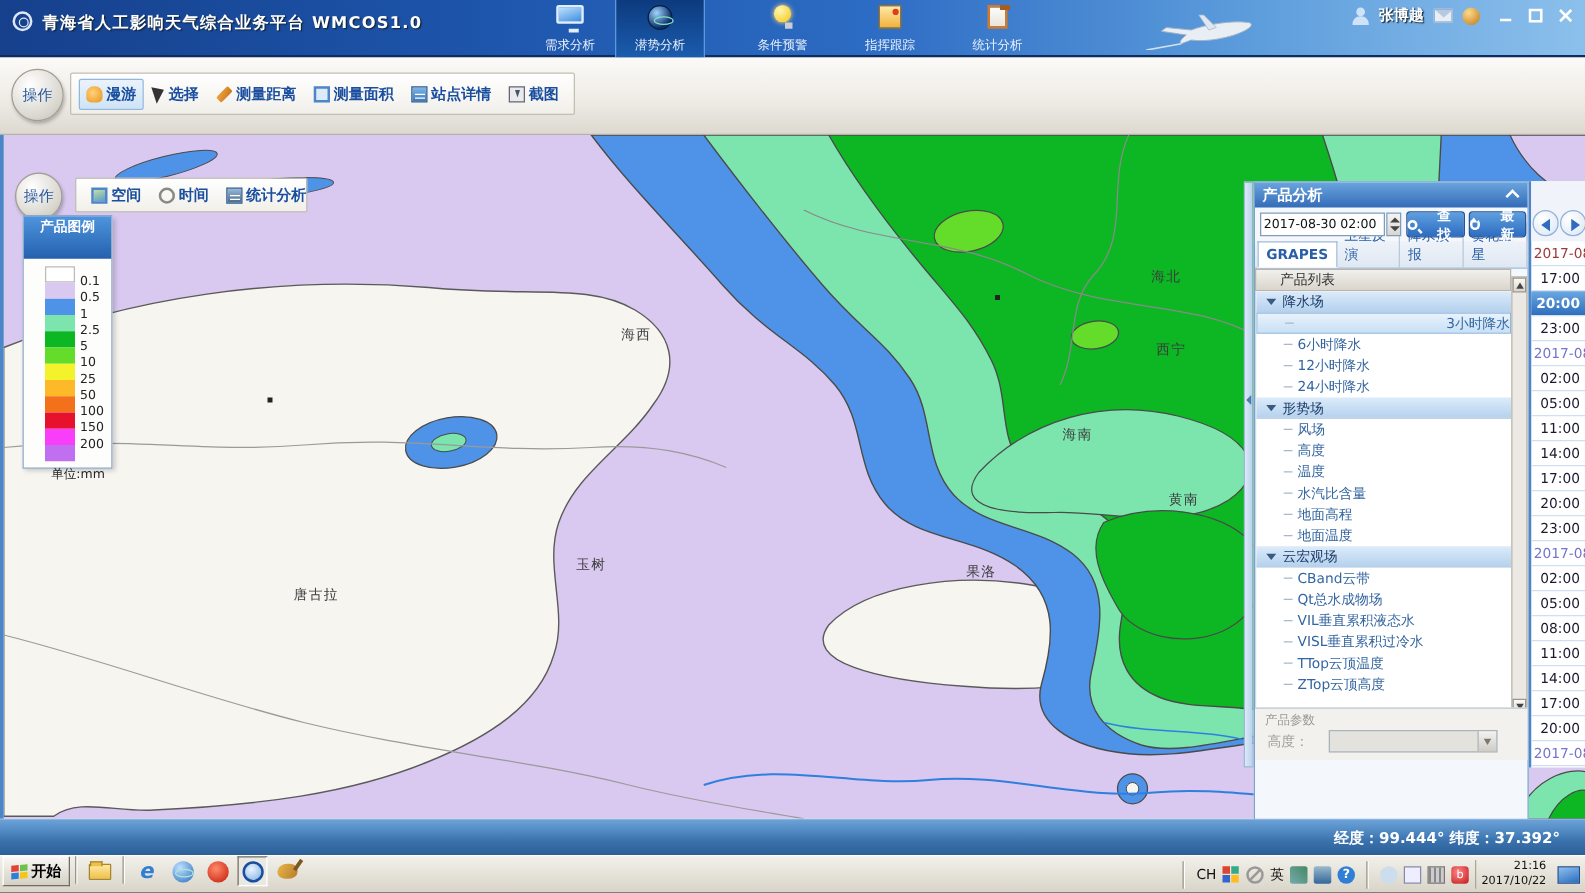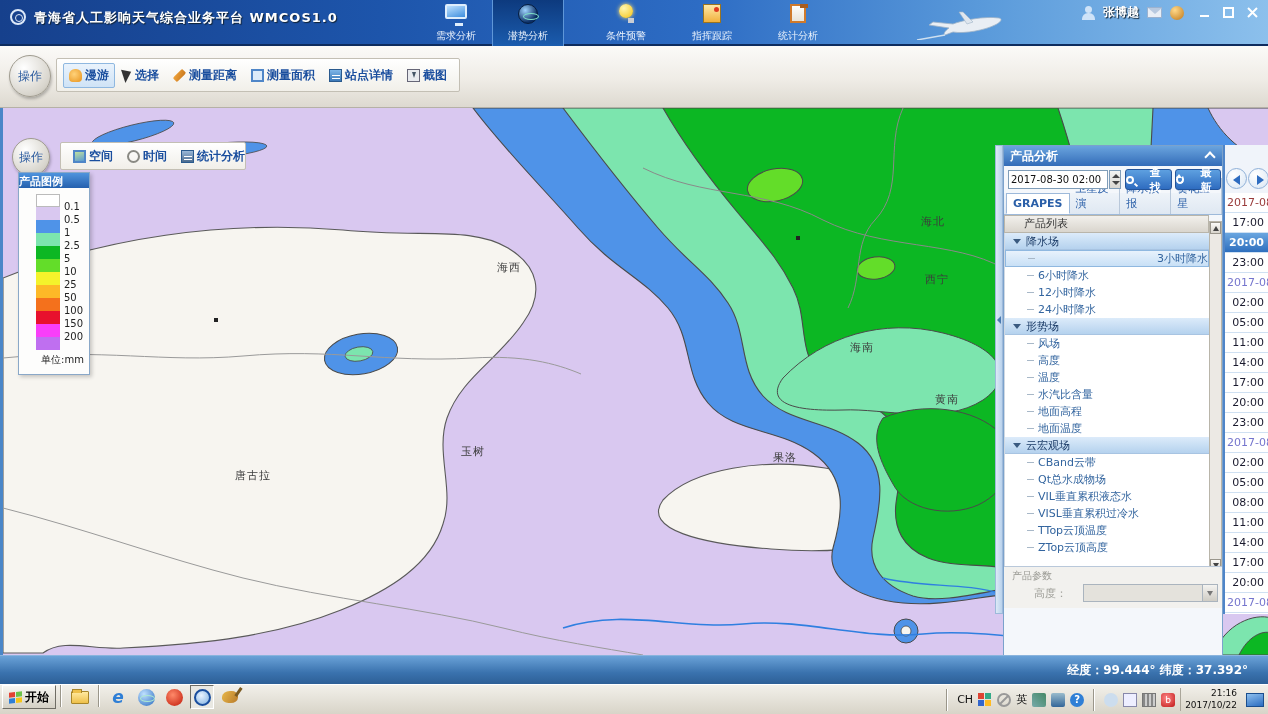--- a/index.html
+++ b/index.html
@@ -66,21 +66,21 @@
   .red-caption b { margin-left:14px; }
 
   
   .mapwrap { position:absolute; left:0; top:108px; width:1268px; height:547px; background:#f7f5f0; border-left:3px solid #4a86c8; overflow:hidden; }
   .map-label { position:absolute; font-size:11px; color:#3c3c3c; letter-spacing:1px; }
 
   
   .subbar { position:absolute; left:0px; top:136px; }
   
   .legend { position:absolute; left:18px; top:172px; width:72px; height:203px; background:#fdfdfc; border:1px solid #8aa8c8; box-shadow:2px 2px 4px rgba(0,0,0,.2); }
-  .legend-hdr { height:15px; background:linear-gradient(180deg,#4f94dd,#2460ae); color:#fff; font-size:11px; font-weight:bold; line-height:17px; }
+  .legend-hdr { height:34px; background:linear-gradient(180deg,#4f94dd,#2460ae); color:#fff; font-size:11px; font-weight:bold; text-align:center; line-height:17px; }
   .lbody { position:relative; padding:6px 0 0 17px; }
   .lrow { position:relative; height:13px; }
   .sw { width:24px; height:13px; border:0; }
   .lab { position:absolute; left:28px; top:7px; font-size:10px; color:#222; }
   .lunit { text-align:center; font-size:10px; color:#222; margin-top:3px; }
 
   
   .splitter { position:absolute; left:995px; top:145px; width:8px; height:469px; background:linear-gradient(90deg,#dce9f6,#b9d2ec); border:1px solid #9db9da; }
   .splitter::after { content:""; position:absolute; left:1px; top:170px; border-top:4px solid transparent; border-bottom:4px solid transparent; border-right:4px solid #4a7ab0; }
   .panel { position:absolute; left:1003px; top:145px; width:220px; height:542px; background:#f4f7fb; border:1px solid #7ba2cc; }
@@ -107,21 +107,21 @@
   .titem { height:17px; font-size:11px; color:#33659f; display:flex; align-items:center; padding-left:22px; cursor:pointer; position:relative; }
   .titem .dash { width:7px; height:1px; background:#a8b8c8; margin-right:4px; }
   .titem.sel { background:linear-gradient(180deg,#e8f2fc,#c8e0f6); border:1px solid #8fb8e0; height:17px;justify-content:space-between; }
   .vscroll { position:absolute; right:0; top:75px; width:13px; height:351px; background:#ece9e4; border:1px solid #b9b5aa; }
   .sbtn { position:absolute; left:0; width:11px; height:12px; background:linear-gradient(180deg,#fbfaf8,#d8d4cc); border:1px solid #9a968c; }
   .sbtn i { position:absolute; left:2px; width:0; height:0; border-left:3px solid transparent; border-right:3px solid transparent; }
   .sbtn.top { top:0; } .sbtn.top i { top:3px; border-bottom:5px solid #444; }
   .sbtn.bot { bottom:0; } .sbtn.bot i { top:3px; border-top:5px solid #444; }
   .params { position:relative; height:42px; border-top:1px solid #b9c8da; background:#f2f1ee; }
   .params-title { position:absolute; left:8px; top:2px; font-size:10px; color:#9a9a94; }
-  .params-row { position:absolute; left:30px; top:17px; display:flex; align-items:center; gap:16px; }
+  .params-row { position:absolute; left:10px; top:17px; display:flex; align-items:center; gap:16px; }
   .params-label { font-size:11px; color:#a0a09a; }
   .dropdown { width:135px; height:18px; border:1px solid #aab4be; background:#e4e2dc; position:relative; color:#b0b0aa; font-size:10px; line-height:16px; padding-left:3px; overflow:hidden; }
   .dropdown .db { position:absolute; right:0; top:0; width:15px; height:16px; background:linear-gradient(180deg,#f4f3f0,#cfccc4); border-left:1px solid #aab4be; }
   .dropdown .db::after{ content:""; position:absolute; left:4px; top:6px; border-left:3px solid transparent; border-right:3px solid transparent; border-top:5px solid #777; }
 
   
   .timeline { position:absolute; left:1223px; top:145px; width:45px; height:469px; background:#fff; border-left:2px solid #4f85c8; }
   .tl-nav { position:relative; height:48px; background:#f0f4fa; }
   .cbtn { position:absolute; top:23px; width:21px; height:21px; border-radius:50%; background:radial-gradient(circle at 35% 30%,#ffffff,#d9e6f4); border:1px solid #8fb0d8; cursor:pointer; }
   .cbtn i { position:absolute; top:6px; width:0; height:0; border-top:5px solid transparent; border-bottom:5px solid transparent; }

